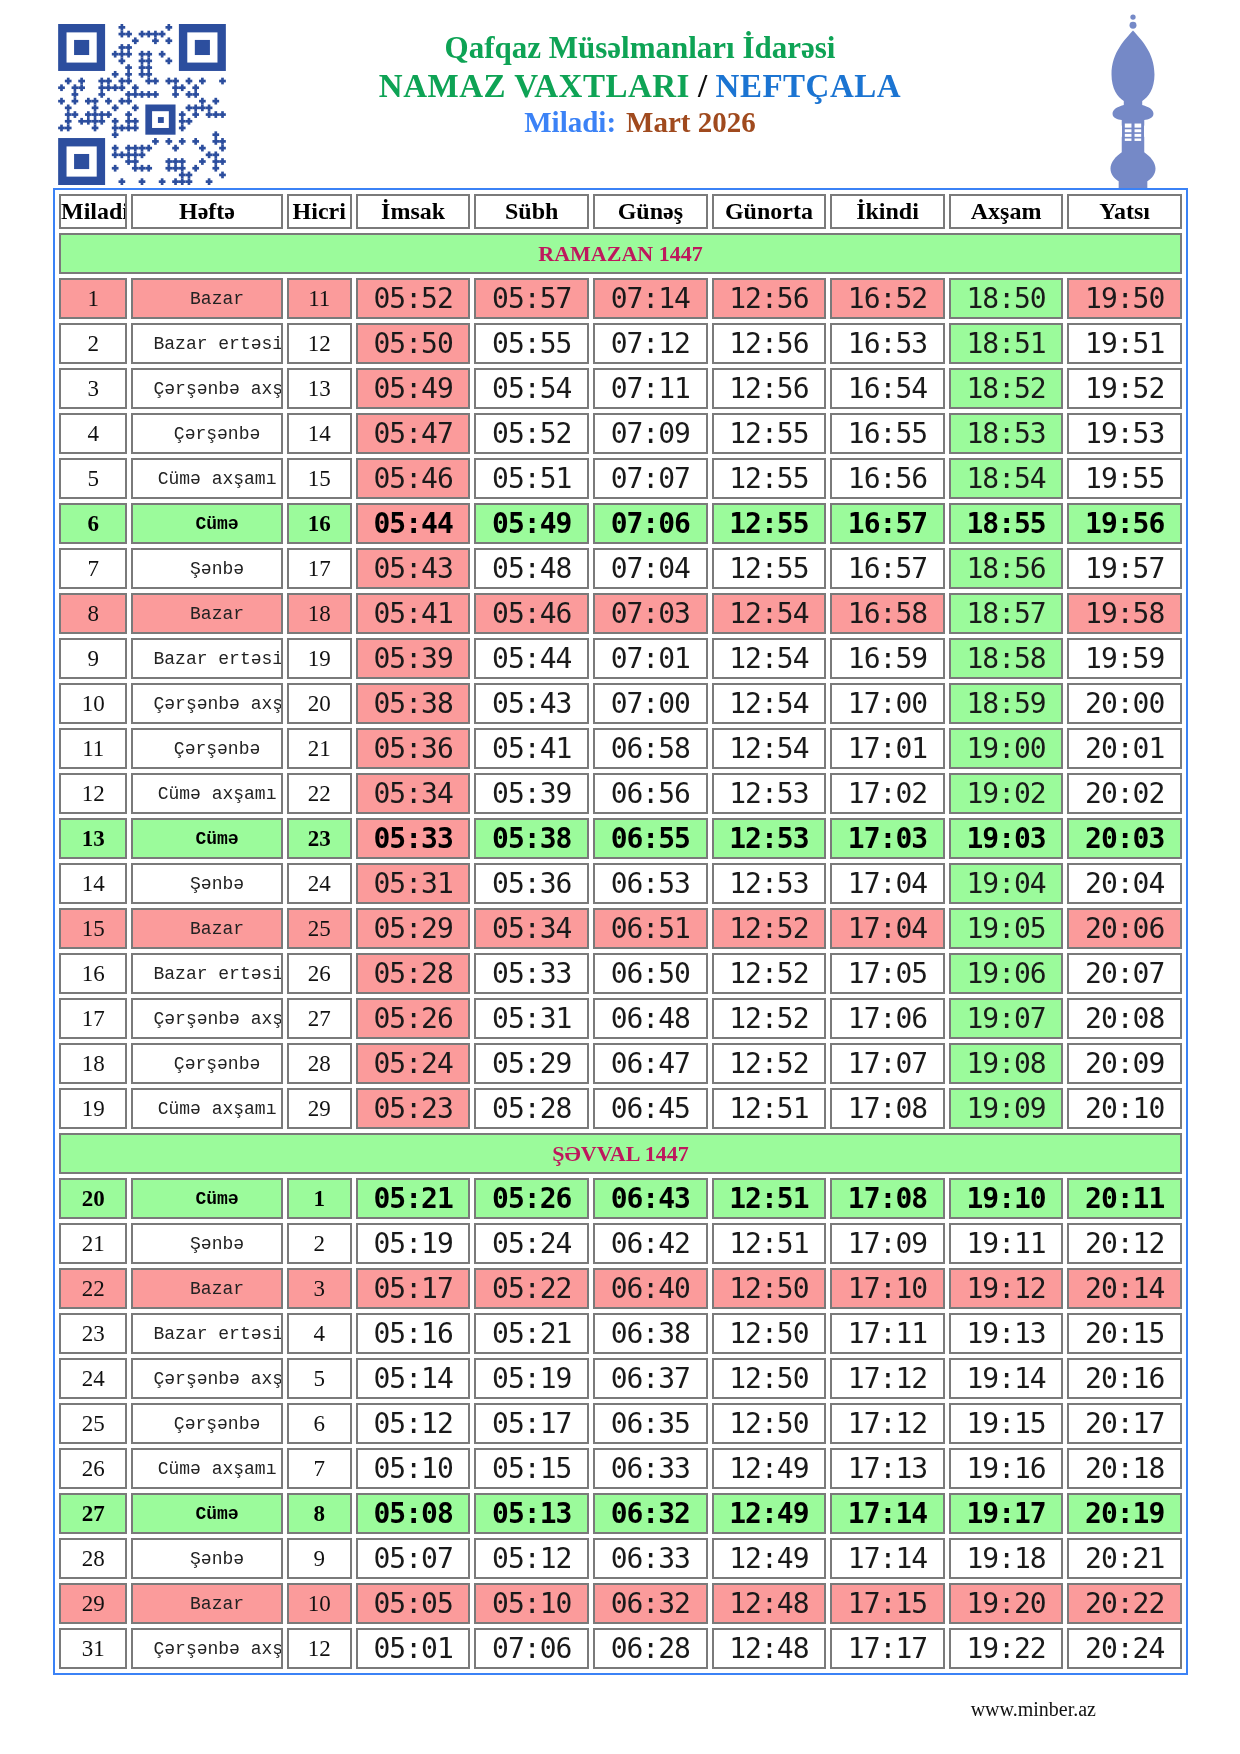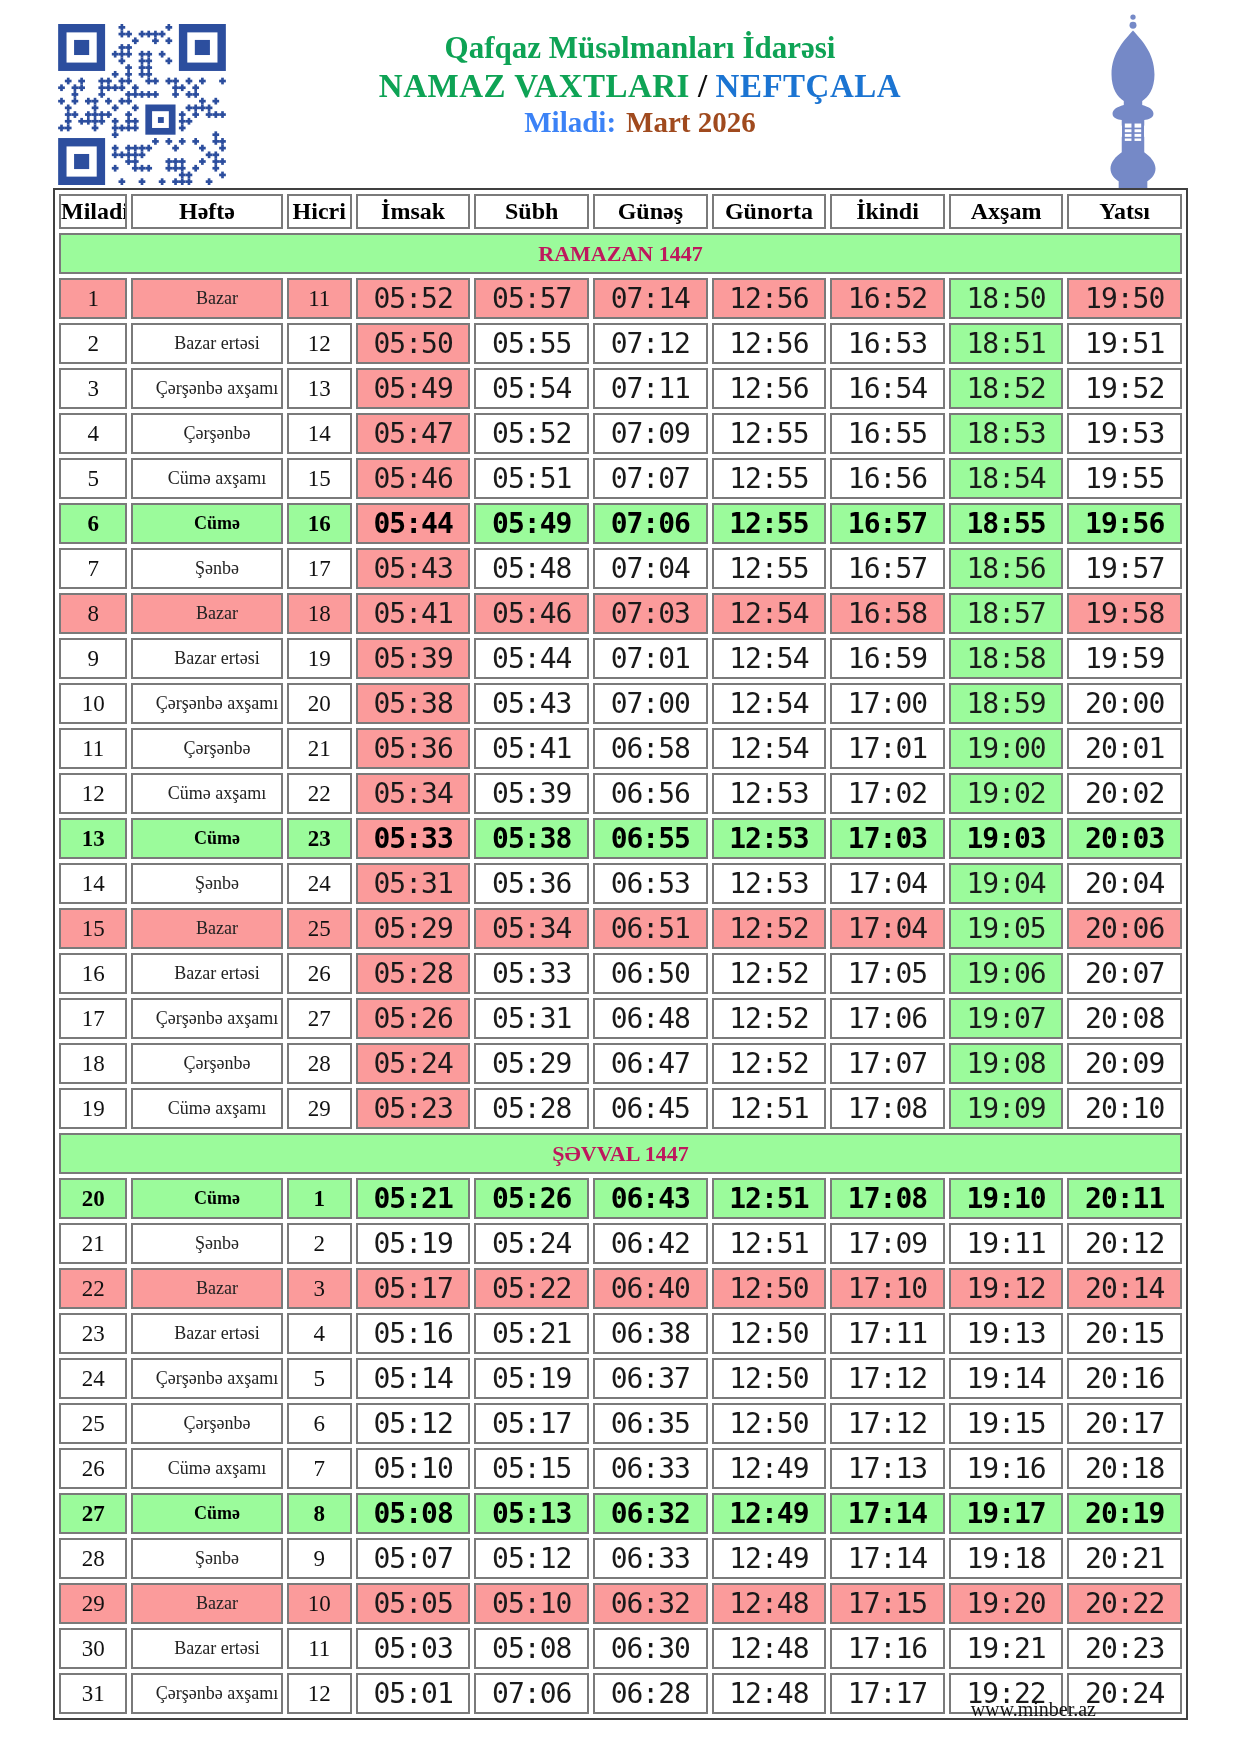--- a/index.html
+++ b/index.html
@@ -15,30 +15,30 @@
   .t3{font-size:29px;font-weight:bold;margin-bottom:2px;}
   .t4{font-size:29px;font-weight:bold;}
   .c-green{color:#0EA355;}
   .c-blue{color:#1B74D2;}
   .c-brown{color:#A04A1E;}
   .c-black{color:#3b82f6;}
   .sep{margin:0 8px;color:#0d0d0d;}
   .lbl{margin-right:10px;}
   
   table.ptable{border-collapse:separate;border-spacing:4px;table-layout:fixed;
-        width:1135px;margin-left:53px;background:#fff;border:2px solid #404040;}
+        width:1135px;margin-left:53px;background:#fff;border:2px solid #3b82f6;}
   .ptable th,.ptable td{border:2px solid #7a7a7a;text-align:center;vertical-align:middle;
         overflow:hidden;white-space:nowrap;padding:0;background:#fff;}
   .ptable th{height:31px;font-size:24px;font-weight:bold;color:#000;
         font-family:"Liberation Serif",serif;}
   td.section{height:25px;background:#9BFB9B;font-size:22px;font-weight:bold;color:#be185d;
         font-family:"Liberation Serif",serif;}
   .ptable td{height:37px;}
   td.num{font-size:23px;font-family:"Liberation Serif",serif;color:#111;}
-  td.day{font-size:18px;font-family:Liberation Serif, serif;color:#222;padding-left:20px;}
+  td.day{font-size:18px;font-family:Liberation Mono, monospace;color:#222;padding-left:20px;}
   td.time{font-size:28px;font-family:"DejaVu Sans Mono",monospace;color:#1a1a1a;letter-spacing:-1px;}
   tr.friday td{font-weight:bold;color:#000;}
   td.bg-pink{background:#FB9B9B;}
   td.bg-green{background:#9BFB9B;}
   
   .site{position:absolute;right:100px;top:1698px;font-size:20px;font-weight:normal;color:#111;
         font-family:"Liberation Serif",serif;}
 </style>
 </head>
 <body>
@@ -793,32 +793,20 @@
           <td class="num bg-pink">10</td>
           <td class="time bg-pink">05:05</td>
           <td class="time bg-pink">05:10</td>
           <td class="time bg-pink">06:32</td>
           <td class="time bg-pink">12:48</td>
           <td class="time bg-pink">17:15</td>
           <td class="time bg-pink">19:20</td>
           <td class="time bg-pink">20:22</td>
         </tr>
         <tr class="normal">
-          <td class="num">30</td>
-          <td class="day">Bazar ertəsi</td>
-          <td class="num">11</td>
-          <td class="time">05:03</td>
-          <td class="time">05:08</td>
-          <td class="time">06:30</td>
-          <td class="time">12:48</td>
-          <td class="time">17:16</td>
-          <td class="time">19:21</td>
-          <td class="time">20:23</td>
-        </tr>
-        <tr class="normal">
           <td class="num">31</td>
           <td class="day">Çərşənbə axşamı</td>
           <td class="num">12</td>
           <td class="time">05:01</td>
           <td class="time">07:06</td>
           <td class="time">06:28</td>
           <td class="time">12:48</td>
           <td class="time">17:17</td>
           <td class="time">19:22</td>
           <td class="time">20:24</td>

